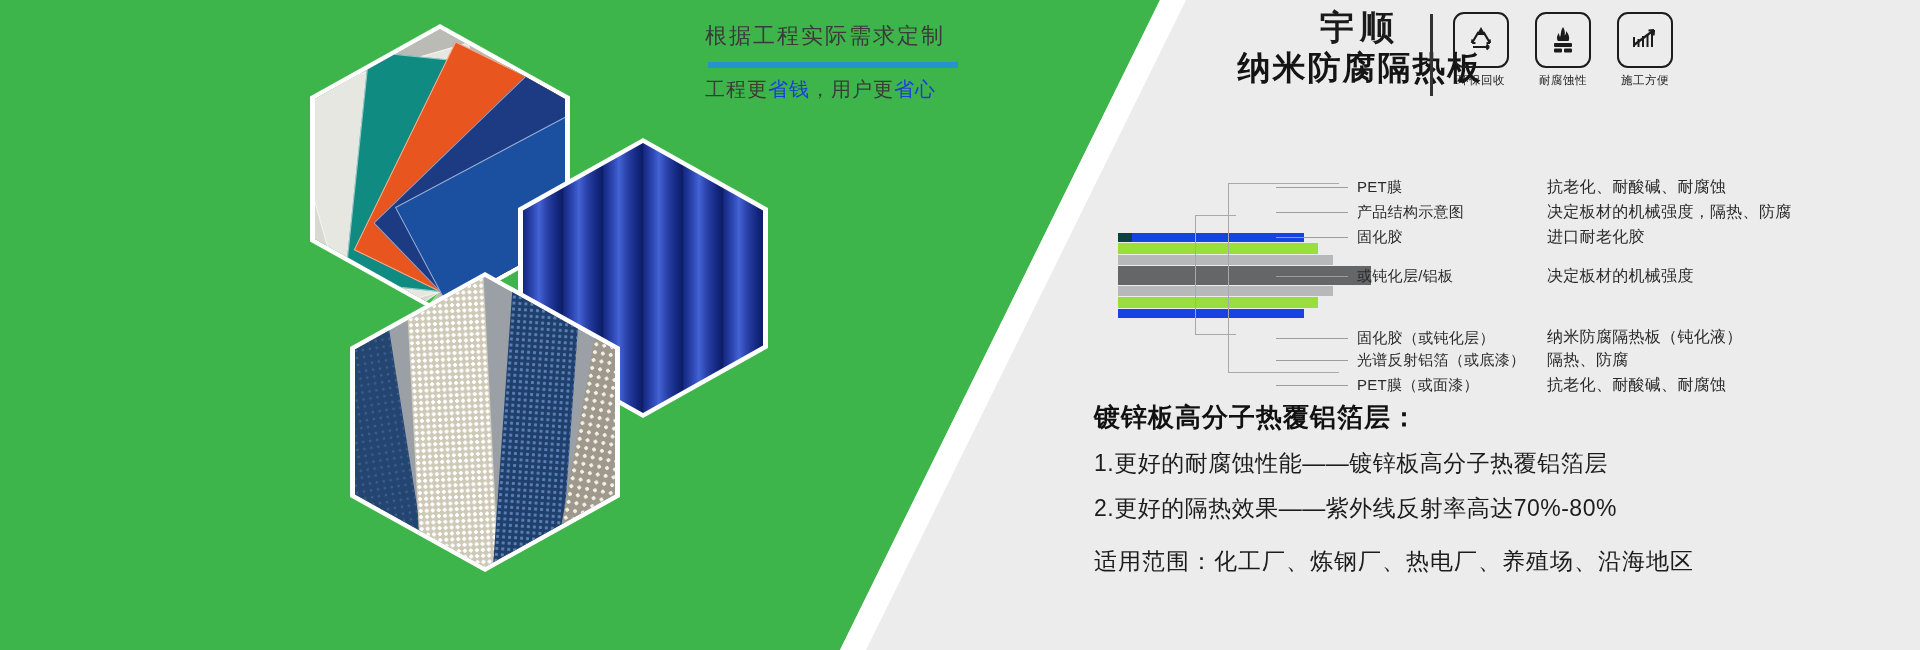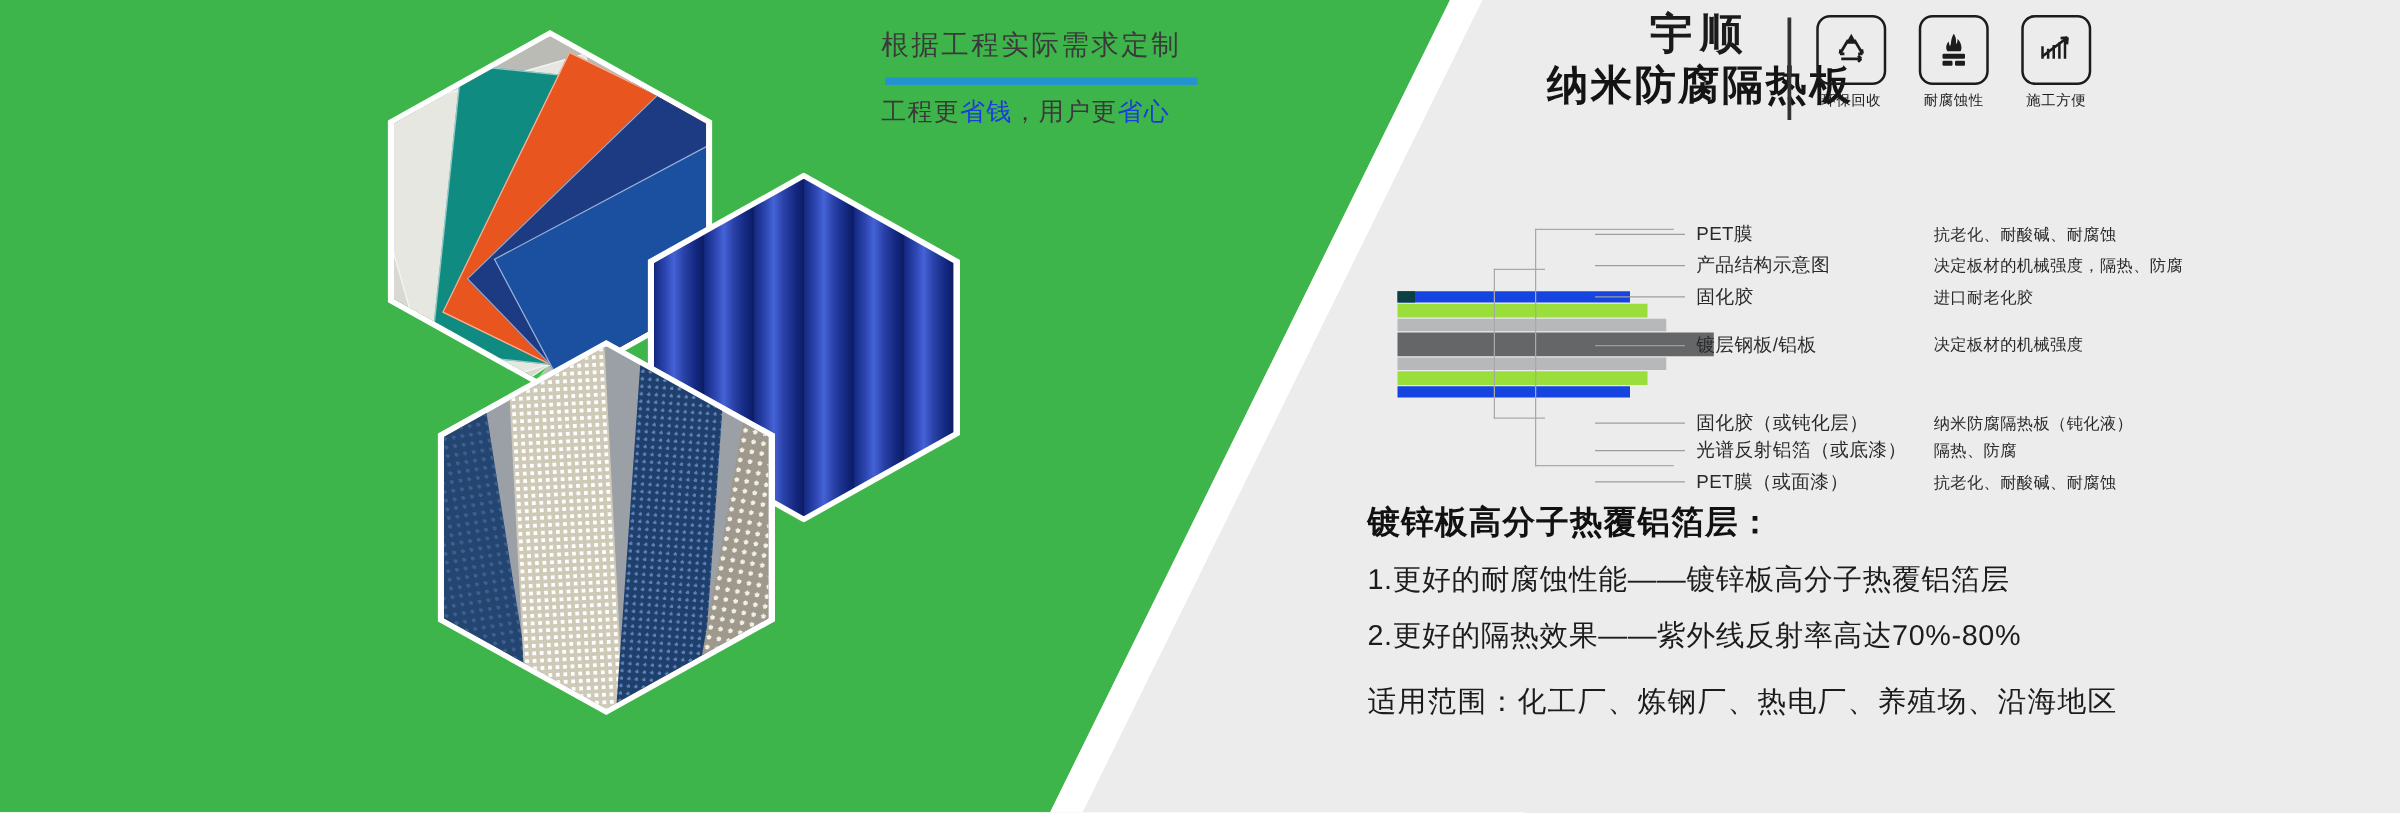--- a/index.html
+++ b/index.html
@@ -120,21 +120,21 @@
 
   .bracket{position:absolute;left:128px;top:8px;width:110px;height:188px;
            border:1px solid #a9a9a9;border-right:none;}
   .bracket2{position:absolute;left:95px;top:40px;width:40px;height:118px;
             border:1px solid #a9a9a9;border-right:none;}
 
   .rows{position:absolute;left:176px;top:0;width:640px;}
   .row{display:flex;align-items:center;height:25px;}
   .row .dash{width:72px;height:1px;background:#9d9d9d;margin-right:9px;flex:none;}
   .row .lab{width:190px;font-size:15px;color:#2a2a2a;flex:none;letter-spacing:.3px;}
-  .row .desc{font-size:13px;color:#2a2a2a;letter-spacing:.3px;}
+  .row .desc{font-size:16px;color:#2a2a2a;letter-spacing:.3px;}
 
   
   .copy{position:absolute;left:-6px;top:400px;width:850px;}
   .c-head{font-size:26px;font-weight:bold;color:#111;letter-spacing:1px;margin-bottom:13px;}
   .c-head .colon{font-weight:bold;}
   .c-line{font-size:23px;color:#1c1c1c;margin-bottom:14px;letter-spacing:.5px;}
   .c-scope{font-size:23px;color:#1c1c1c;margin-top:22px;letter-spacing:1px;}
 </style>
 </head>
 <body>
@@ -258,21 +258,21 @@
           <div class="lab">产品结构示意图</div>
           <div class="desc">决定板材的机械强度，隔热、防腐</div>
         </div>
         <div class="row">
           <div class="dash"></div>
           <div class="lab">固化胶</div>
           <div class="desc">进口耐老化胶</div>
         </div>
         <div class="row" style="height:52px">
           <div class="dash"></div>
-          <div class="lab">镀层钢板/铝板</div>
+          <div class="lab">或钝化层/铝板</div>
           <div class="desc">决定板材的机械强度</div>
         </div>
         <div class="row" style="height:46px;align-items:flex-end">
           <div class="dash" style="margin-bottom:9px"></div>
           <div class="lab">固化胶（或钝化层）</div>
           <div class="desc">纳米防腐隔热板（钝化液）</div>
         </div>
         <div class="row">
           <div class="dash"></div>
           <div class="lab">光谱反射铝箔（或底漆）</div>

